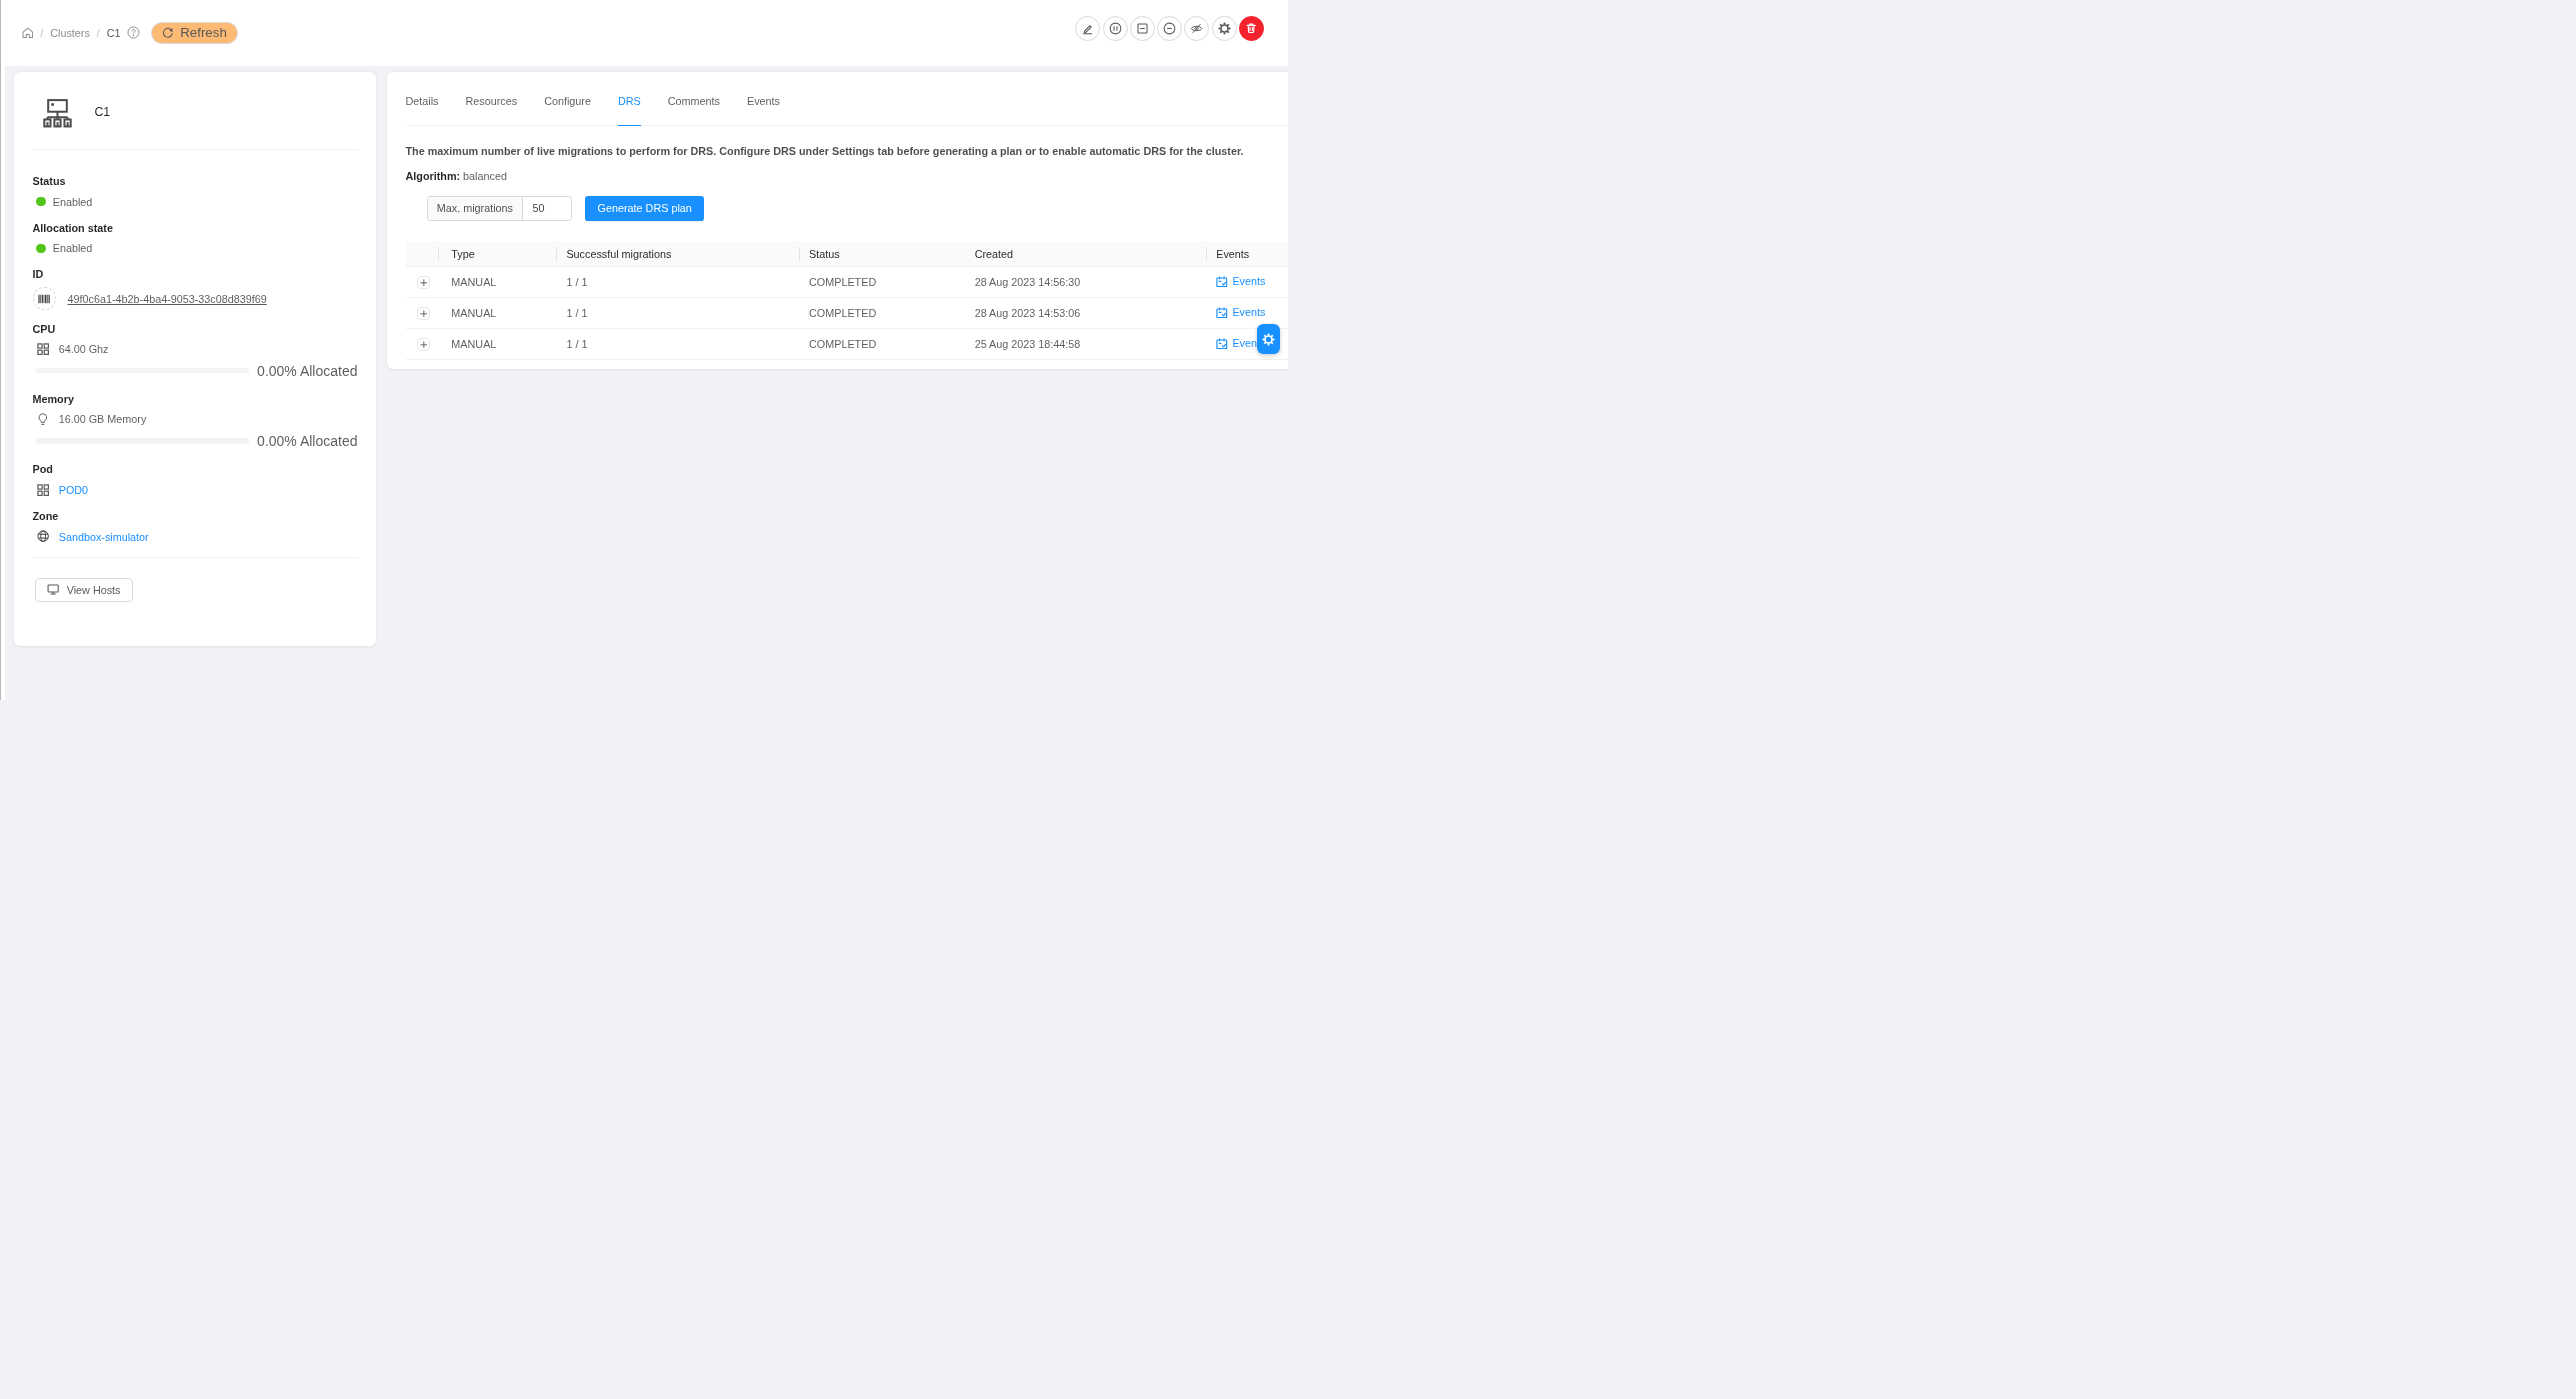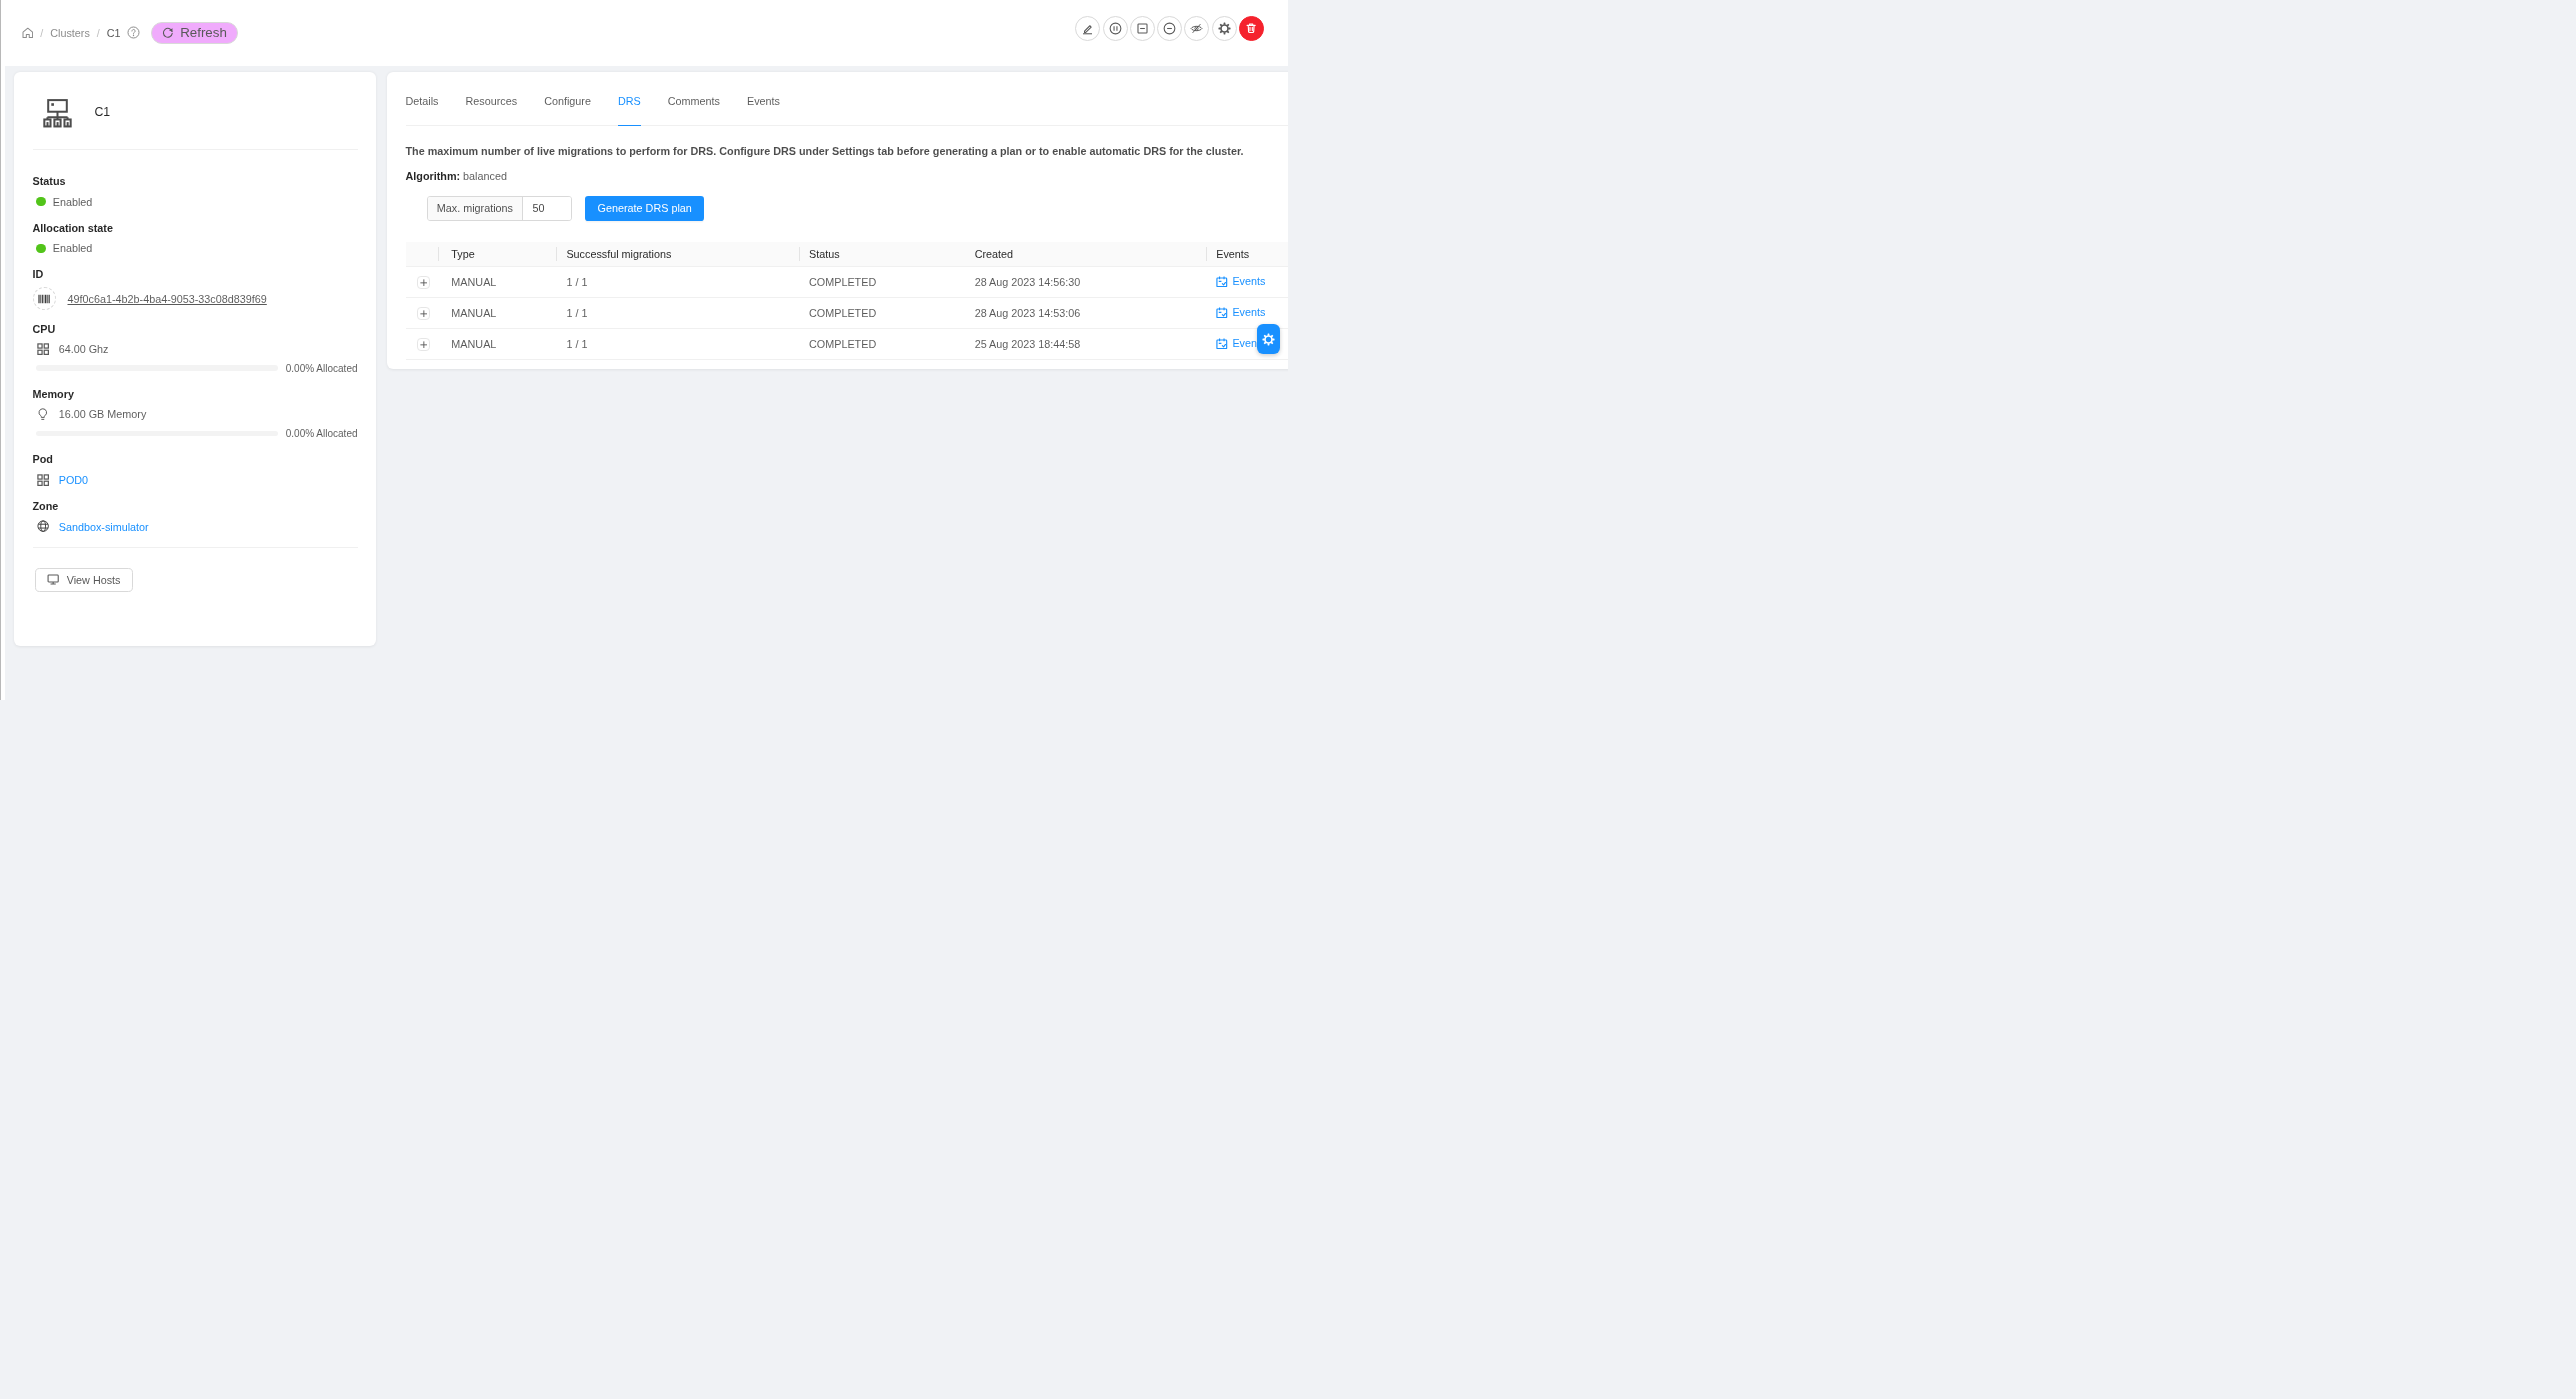--- a/index.html
+++ b/index.html
@@ -11,21 +11,21 @@
   .edge-sliver { position:absolute; left:0; top:0; bottom:0; width:5.4px; background:#fff; border-left:1.5px solid #b8b8b8; z-index:40; }
 
   
   .header { position:absolute; left:0; top:0; right:0; height:66px; background:#fff; z-index:10; display:flex; align-items:center; }
   .breadcrumb { display:flex; align-items:center; margin-left:21.6px; white-space:nowrap; }
   .crumb-sep { color:#bfbfbf; margin:0 7px; }
   .crumb-link { color:#8c8c8c; cursor:pointer; }
   .crumb-current { color:#595959; }
   .help-circle { margin-left:6.2px; display:inline-flex; }
   .refresh-btn { display:inline-flex; align-items:center; gap:6.2px; height:22.4px; padding:0 10px; margin-left:11.6px;
-                 border:0.8px solid #d9d9d9; border-radius:11.6px; background:#f0abfc; color:#595959; cursor:pointer; }
+                 border:0.8px solid #d9d9d9; border-radius:11.6px; background:#fdba74; color:#595959; cursor:pointer; }
   .header-actions { position:absolute; right:24px; top:16px; display:flex; gap:2.3px; align-items:center; }
   .action-btn { width:25px; height:25px; border-radius:50%; border:0.8px solid #d9d9d9; background:#fff;
                 display:flex; align-items:center; justify-content:center; cursor:pointer; }
   .action-btn.danger { background:var(--danger,#f5222d); border-color:var(--danger,#f5222d); }
 
   
   .card { position:absolute; background:#fff; border-radius:6.2px; box-shadow:0 0.8px 3.1px rgba(0,0,0,.07); }
   .info-card  { left:14px;  top:72px; width:362px; height:574px; padding:18.5px; }
   .detail-card{ left:387px; top:72px; width:963px; height:297px; padding:20px 18.5px 18.5px 18.5px; }
 
@@ -40,21 +40,21 @@
   .sec-row .icon { display:inline-flex; width:13px; justify-content:center; }
   .sec-row .val { margin-left:9.3px; }
   .sec-row.id-row { min-height:23px; margin-bottom:9.3px; }
   .dashed-circle { width:23px; height:23px; border:0.8px dashed #d9d9d9; border-radius:50%;
                    display:flex; align-items:center; justify-content:center; flex:0 0 23px; cursor:pointer; }
   .id-row .val { margin-left:12px;text-decoration:underline; }
   .link { color:var(--primary,#1890ff); cursor:pointer; text-decoration:none; }
   .progress-row { display:flex; align-items:center; padding-left:3.9px; margin:-4.6px 0 14px 0; }
   .progress-track { flex:1; height:5.4px; background:#f3f3f3; border-radius:3.1px; overflow:hidden; }
   .progress-fill { height:100%; background:var(--primary,#1890ff); }
-  .progress-text { margin-left:7.7px; font-size:10px; color:rgba(0,0,0,.65); white-space:nowrap; }
+  .progress-text { margin-left:7.7px; font-size:14px; color:rgba(0,0,0,.65); white-space:nowrap; }
   .divider2 { border:none; border-top:0.8px solid #f0f0f0; margin-top:9.3px; }
   .view-hosts-btn { margin-top:20px; margin-left:2.3px; display:inline-flex; align-items:center; gap:7px;
                     height:24px; padding:0 11.6px; border:0.8px solid #d9d9d9; border-radius:4.6px; background:#fff;
                     color:#595959; font-size:10.8px; cursor:pointer; }
 
   
   .tabbar { display:flex; gap:27px; border-bottom:0.8px solid #f0f0f0; }
   .tab { padding-bottom:14.6px; line-height:18.5px; color:rgba(0,0,0,.65); cursor:pointer; border-bottom:1.5px solid transparent; margin-bottom:-0.8px; }
   .tab.active { color:var(--primary,#1890ff); border-bottom-color:var(--primary,#1890ff); }
   .drs-desc { margin-top:17px; color:rgba(0,0,0,.70); line-height:16px;font-weight:bold; }

